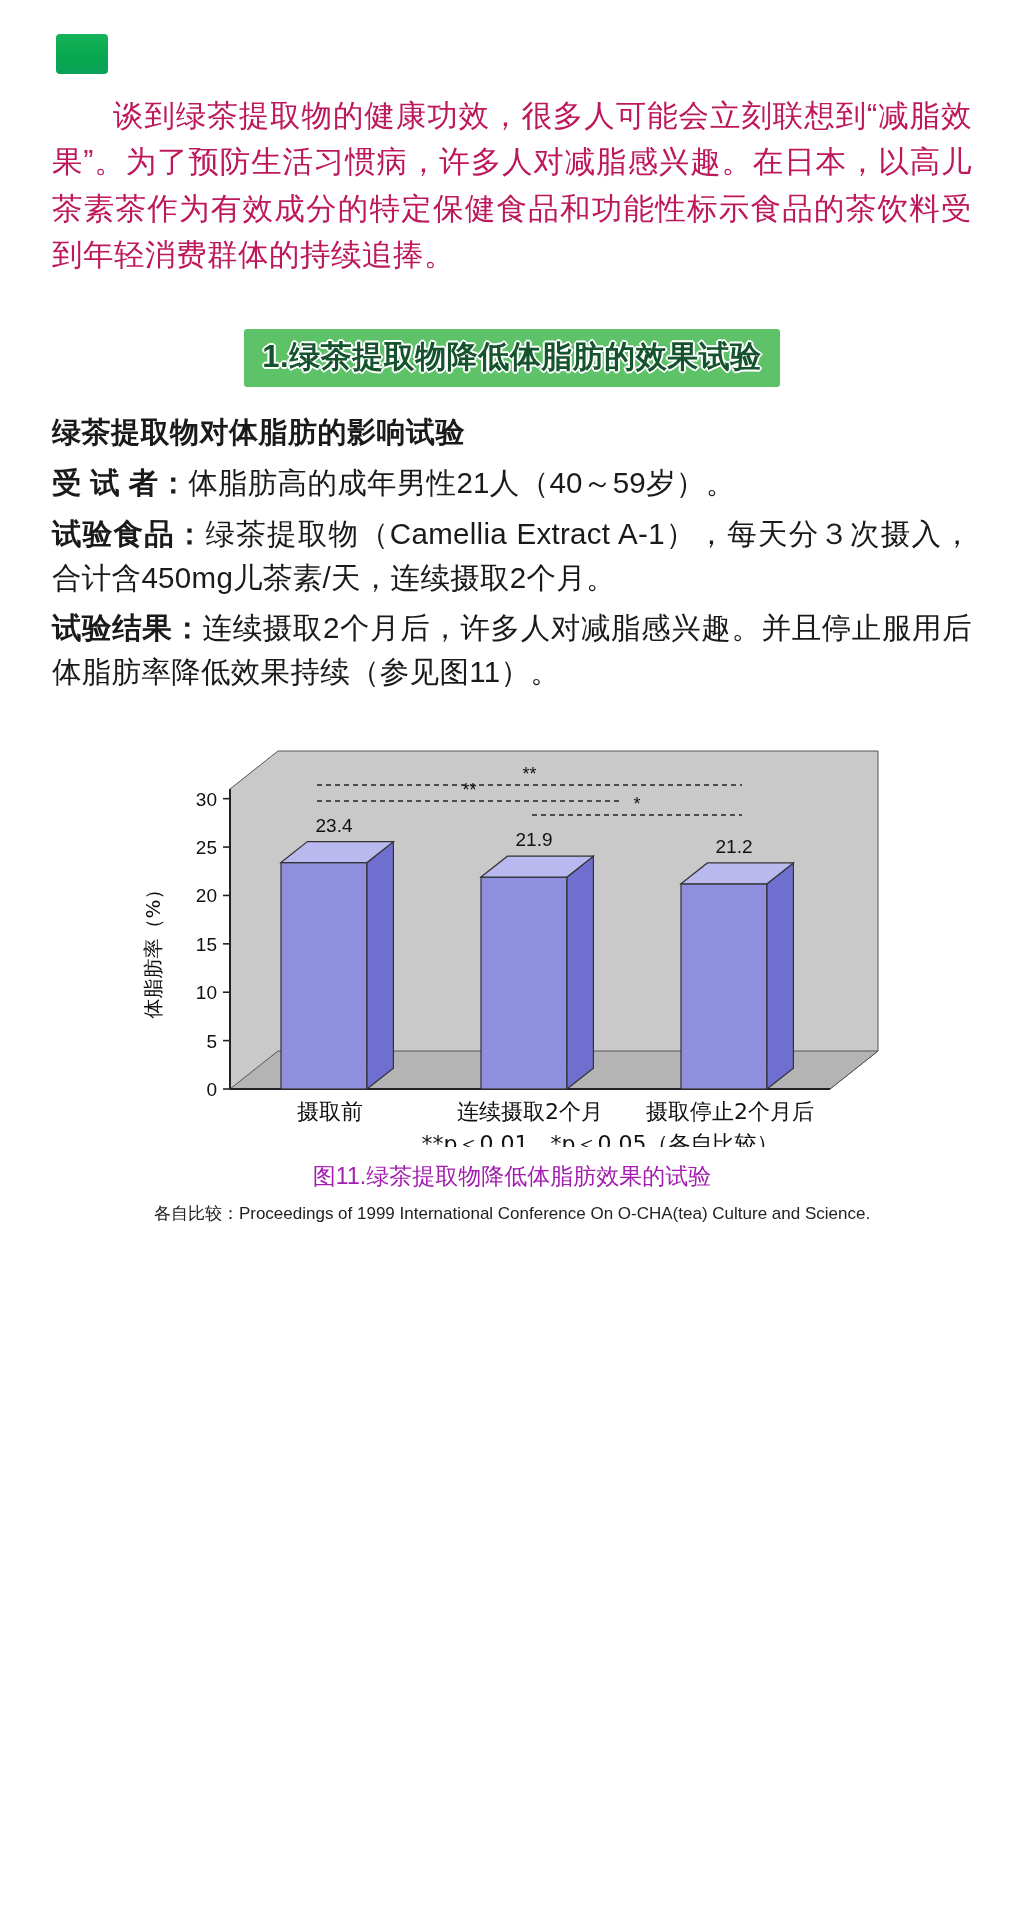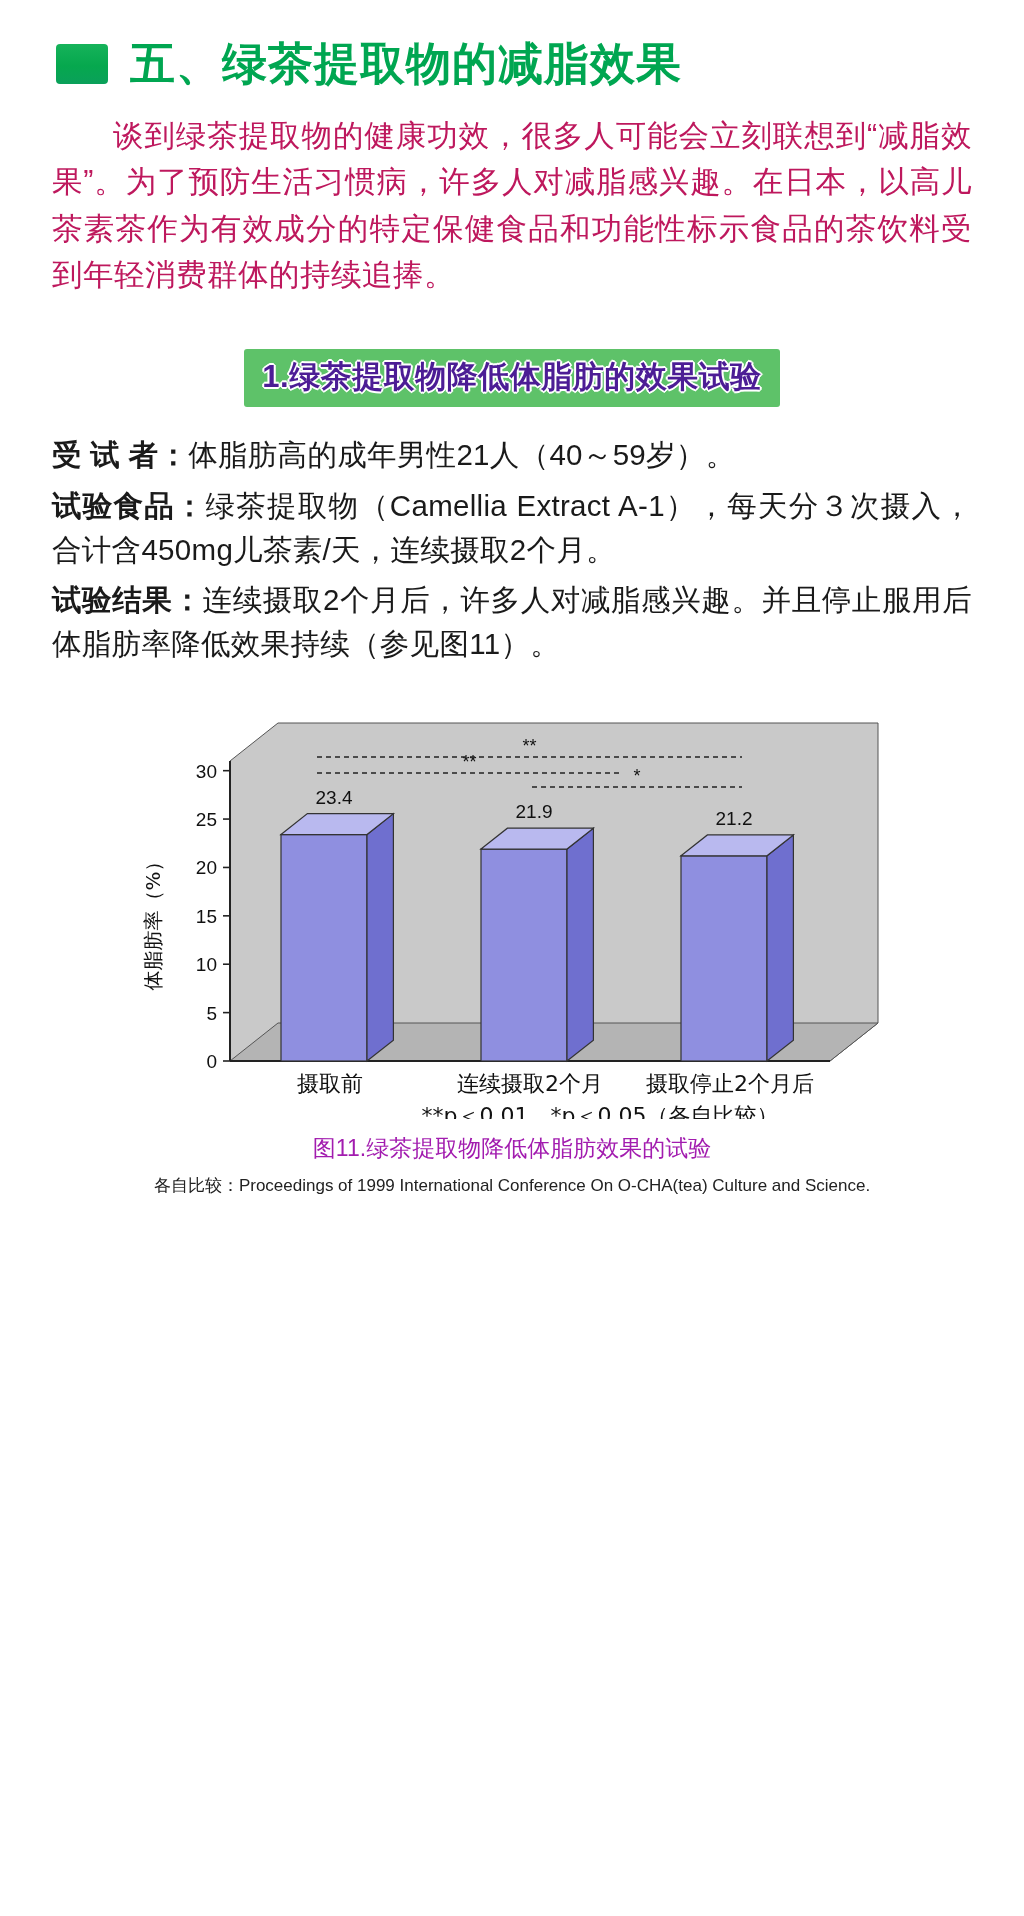--- a/index.html
+++ b/index.html
@@ -39,21 +39,21 @@
     margin:18px 12px 0 12px;
     letter-spacing:0.5px;
     color:#be185d;
   }
 
   
   .banner-wrap { display:flex; justify-content:center; margin-top:52px; }
   .banner {
     display:inline-block;
     background:#5ec269;
-    color:#4c1d95;
+    color:#14532d;
     font-size:31px;
     font-weight:bold;
     padding:7px 18px 9px 18px;
     border-radius:3px;
     letter-spacing:0.5px;
     text-shadow:
        2px 0 0 #fff, -2px 0 0 #fff, 0 2px 0 #fff, 0 -2px 0 #fff,
        1px 1px 0 #fff, -1px 1px 0 #fff, 1px -1px 0 #fff, -1px -1px 0 #fff;
   }
 
@@ -78,30 +78,30 @@
   }
   .chart-ref .refhead { font-family:"Liberation Sans", sans-serif; }
 </style>
 </head>
 <body>
 
 <div class="page">
 
   <div class="section-head">
     <div class="head-marker"></div>
-    <div class="head-title">五、绿茶提取物的减脂效果</div>
   </div>
 
   <p class="para">谈到绿茶提取物的健康功效，很多人可能会立刻联想到“减脂效果”。为了预防生活习惯病，许多人对减脂感兴趣。在日本，以高儿茶素茶作为有效成分的特定保健食品和功能性标示食品的茶饮料受到年轻消费群体的持续追捧。</p>
 
   <div class="banner-wrap">
     <div class="banner">1.绿茶提取物降低体脂肪的效果试验</div>
   </div>
 
   <div class="exp">
+    <div class="exp-title">绿茶提取物对体脂肪的影响试验</div>
     <div class="exp-line">
       <span class="lbl">受 试 者：</span><span>体脂肪高的成年男性21人（40～59岁）。</span>
     </div>
     <div class="exp-line">
       <span class="lbl">试验食品：</span><span>绿茶提取物（Camellia Extract A-1），每天分３次摄入，合计含450mg儿茶素/天，连续摄取2个月。</span>
     </div>
     <div class="exp-line">
       <span class="lbl">试验结果：</span><span>连续摄取2个月后，许多人对减脂感兴趣。并且停止服用后体脂肪率降低效果持续（参见图11）。</span>
     </div>
   </div>

